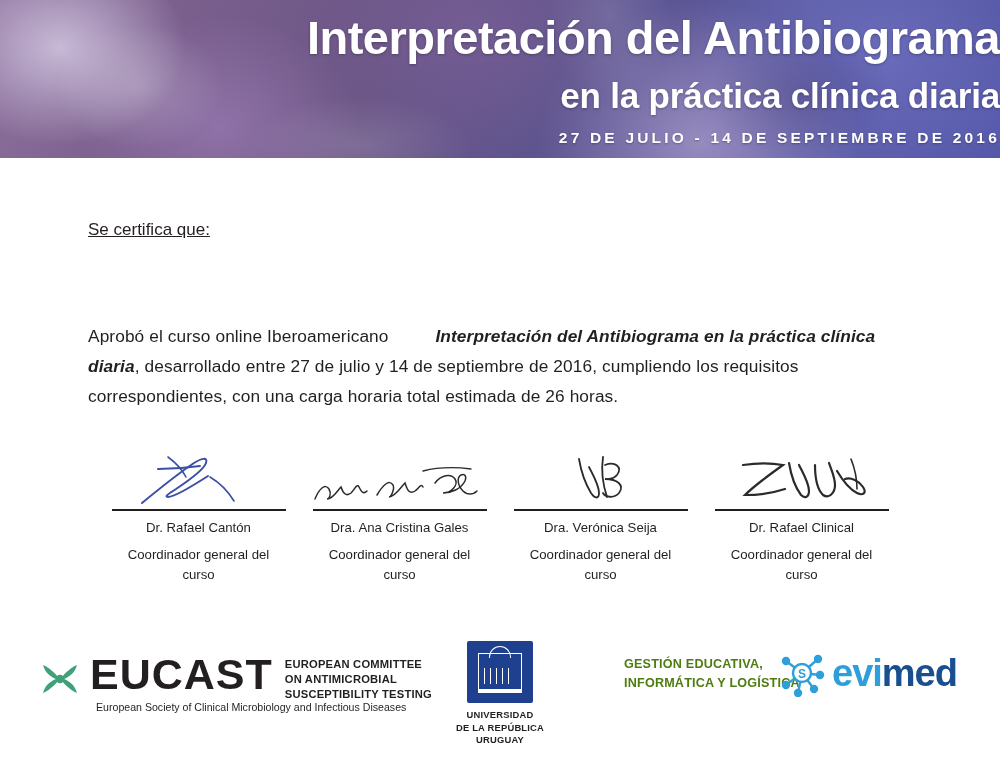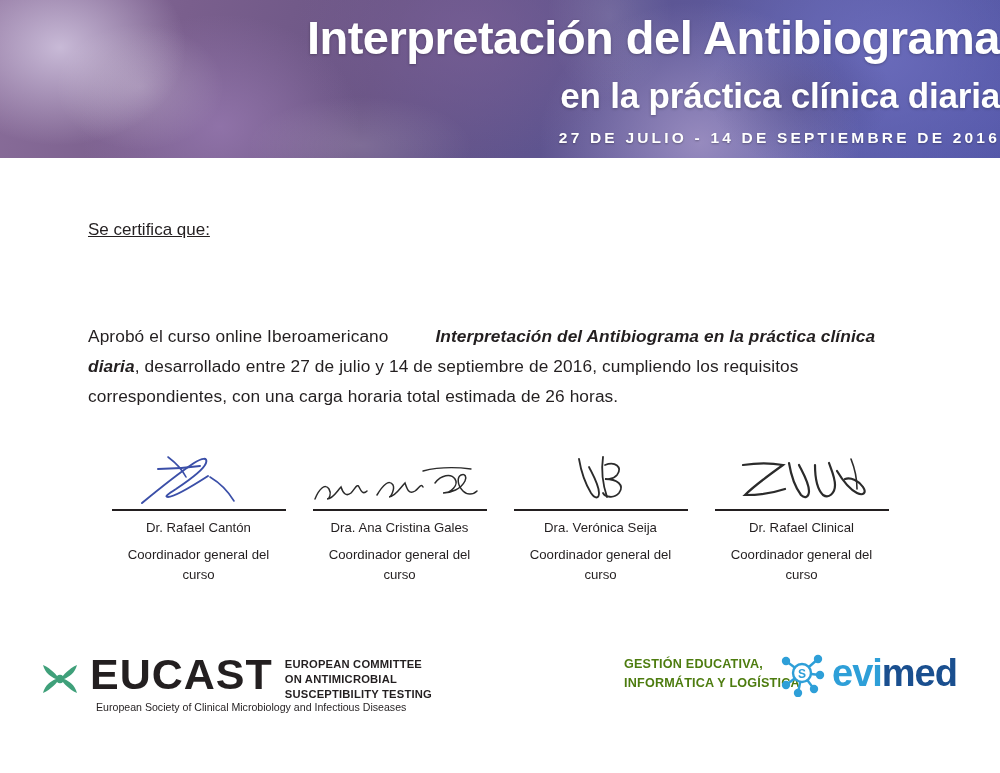--- a/index.html
+++ b/index.html
@@ -377,20 +377,31 @@
           <div class="eucast-sub">
             <div>EUROPEAN COMMITTEE</div>
             <div>ON ANTIMICROBIAL</div>
             <div>SUSCEPTIBILITY TESTING</div>
           </div>
         </div>
       </div>
     </div>
     <div class="eucast-society">European Society of Clinical Microbiology and Infectious Diseases</div>
 
+    <div class="udelar">
+      <div class="udelar-shield">
+        <div class="dome"></div>
+        <div class="bldg"></div>
+      </div>
+      <div class="udelar-text">
+        <div>UNIVERSIDAD</div>
+        <div>DE LA REPÚBLICA</div>
+        <div>URUGUAY</div>
+      </div>
+    </div>
 
     <div class="gestion">
       <div>GESTIÓN EDUCATIVA,</div>
       <div>INFORMÁTICA Y LOGÍSTICA</div>
     </div>
 
     <div class="evimed">
       <svg class="evimed-mark" viewBox="0 0 48 48">
         <line x1="24" y1="24" x2="8" y2="12" stroke="#2e9fd8" stroke-width="2.4"></line>
         <line x1="24" y1="24" x2="8" y2="36" stroke="#2e9fd8" stroke-width="2.4"></line>

